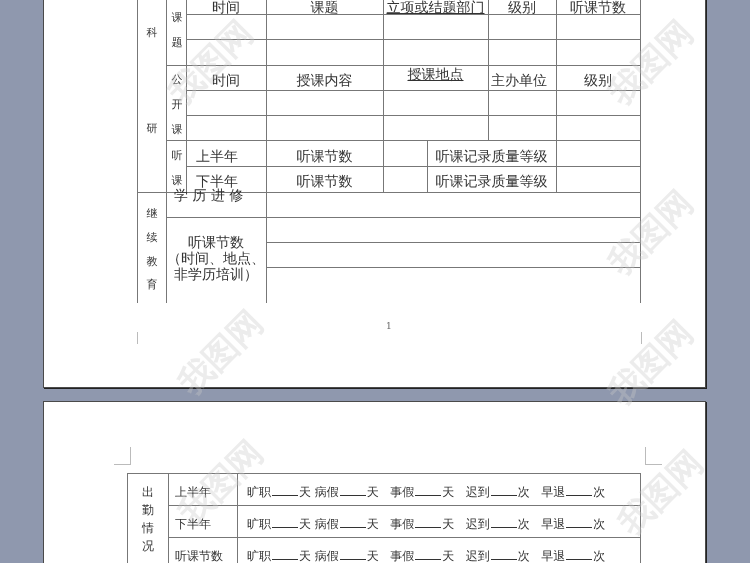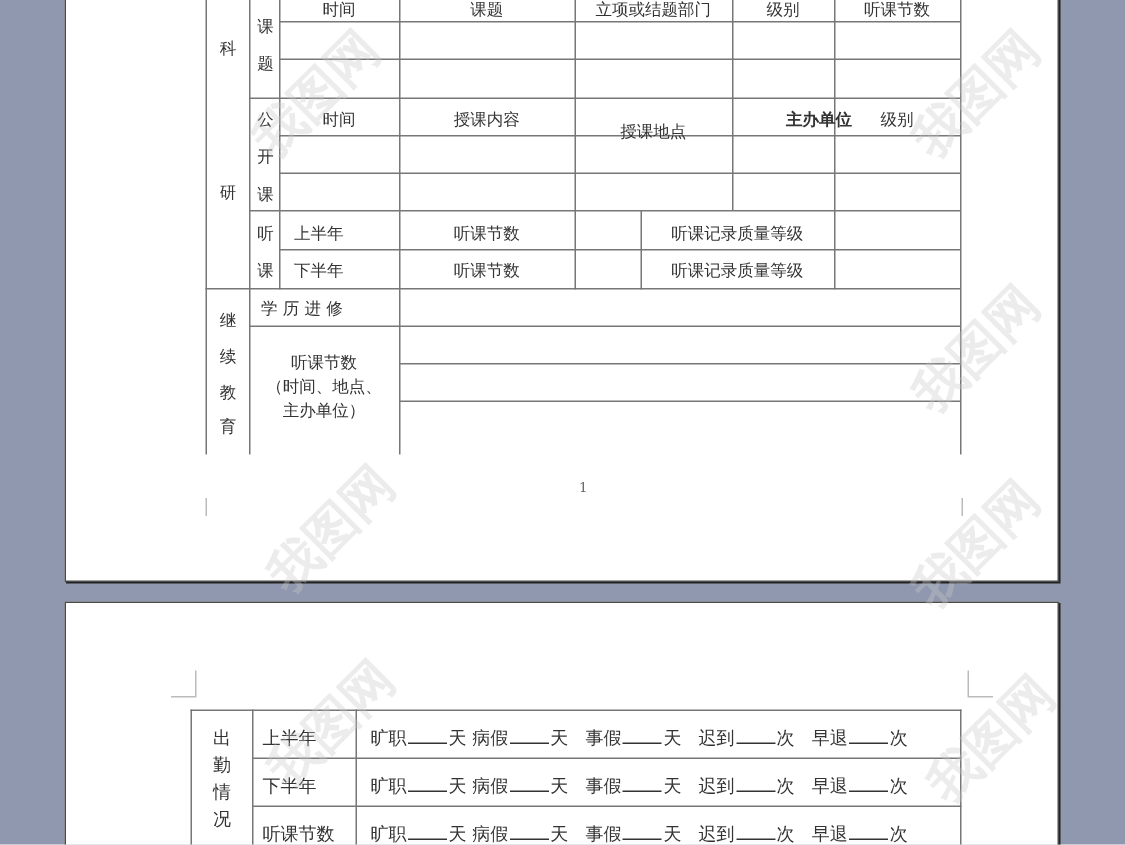--- a/index.html
+++ b/index.html
@@ -3,21 +3,21 @@
 <meta charset="utf-8">
 <style>
   * { margin: 0; padding: 0; box-sizing: border-box; }
   html, body { width: 750px; height: 563px; overflow: hidden; }
   body { background: #8f98ae; position: relative; font-family: "DejaVu Sans", "Liberation Sans", sans-serif; color: #222; }
   .page { position: absolute; background: #fff; border: 1px solid #4a4a4a; box-shadow: 1px 1px 0 #222; }
   #page1 { left: 43px; top: -2px; width: 663px; height: 390px; }
   #page2 { left: 43px; top: 401px; width: 663px; height: 170px; }
   .hl { position: absolute; height: 1px; background: #777; }
   .vl { position: absolute; width: 1px; background: #777; }
-  .txt { position: absolute; font-size: 11px; line-height: 14px; white-space: nowrap; color: #333; }
+  .txt { position: absolute; font-size: 14px; line-height: 14px; white-space: nowrap; color: #333; }
   .c { text-align: center; }
   .vert { position: absolute; font-size: 11px; color: #333; width: 14px; text-align: center; line-height: 14px; }
   .mark { position: absolute; background: #bbb; }
   .pagenum { position: absolute; font-size: 9px; color: #666; font-family: "DejaVu Serif", serif; }
   .att { position: absolute; font-size: 12px; color: #333; white-space: nowrap; line-height: 14px; }
   .blank { display: inline-block; width: 26px; border-bottom: 1px solid #333; height: 11px; margin: 0 1px; }
   .wm { position: absolute; color: rgba(200,200,200,0.35); font-size: 34px; font-weight: bold; transform: rotate(-45deg); pointer-events: none; white-space: nowrap; }
 </style>
 </head>
 <body>
@@ -49,53 +49,53 @@
   <div class="hl" style="left:222px;top:268px;width:374px;"></div>
 
   <div class="vert" style="left:101px;top:27px;">科</div>
   <div class="vert" style="left:101px;top:123px;">研</div>
 
   <div class="vert" style="left:126px;top:12px;">课</div>
   <div class="vert" style="left:126px;top:37px;">题</div>
 
   <div class="txt c" style="left:142px;top:1px;width:80px;">时间</div>
   <div class="txt c" style="left:222px;top:1px;width:117px;">课题</div>
-  <div class="txt c" style="left:339px;top:1px;width:105px;">立项或结题部门</div>
+  <div class="txt c" style="left:339px;top:1px;width:105px;text-decoration:underline;">立项或结题部门</div>
   <div class="txt c" style="left:444px;top:1px;width:68px;">级别</div>
   <div class="txt c" style="left:512px;top:1px;width:84px;">听课节数</div>
 
   <div class="vert" style="left:126px;top:74px;">公</div>
   <div class="vert" style="left:126px;top:99px;">开</div>
   <div class="vert" style="left:126px;top:124px;">课</div>
 
   <div class="txt c" style="left:142px;top:74px;width:80px;">时间</div>
   <div class="txt c" style="left:222px;top:74px;width:117px;">授课内容</div>
-  <div class="txt c" style="left:339px;top:82px;width:105px;">授课地点</div>
-  <div class="txt c" style="left:468px;top:74px;width:68px;font-weight:bold;">主办单位</div>
+  <div class="txt c" style="left:339px;top:68px;width:105px;text-decoration:underline;">授课地点</div>
+  <div class="txt c" style="left:441px;top:74px;width:68px;">主办单位</div>
   <div class="txt c" style="left:512px;top:74px;width:84px;">级别</div>
 
   <div class="vert" style="left:126px;top:150px;">听</div>
   <div class="vert" style="left:126px;top:175px;">课</div>
 
   <div class="txt" style="left:152px;top:150px;">上半年</div>
   <div class="txt c" style="left:222px;top:150px;width:117px;">听课节数</div>
   <div class="txt c" style="left:383px;top:150px;width:129px;">听课记录质量等级</div>
   <div class="txt" style="left:152px;top:175px;">下半年</div>
   <div class="txt c" style="left:222px;top:175px;width:117px;">听课节数</div>
   <div class="txt c" style="left:383px;top:175px;width:129px;">听课记录质量等级</div>
 
   <div class="vert" style="left:101px;top:208px;">继</div>
   <div class="vert" style="left:101px;top:232px;">续</div>
   <div class="vert" style="left:101px;top:256px;">教</div>
   <div class="vert" style="left:101px;top:279px;">育</div>
 
-  <div class="txt" style="left:130px;top:200px;">学 历 进 修</div>
+  <div class="txt" style="left:130px;top:189px;">学 历 进 修</div>
   <div class="txt c" style="left:122px;top:236px;width:100px;">听课节数</div>
   <div class="txt c" style="left:122px;top:252px;width:100px;">（时间、地点、</div>
-  <div class="txt c" style="left:122px;top:268px;width:100px;">主办单位）</div>
+  <div class="txt c" style="left:122px;top:268px;width:100px;">非学历培训）</div>
 
   <div class="pagenum" style="left:342px;top:322px;">1</div>
 
   <div class="mark" style="left:93px;top:333px;width:1px;height:12px;"></div>
   <div class="mark" style="left:597px;top:333px;width:1px;height:12px;"></div>
 </div>
 
 <div id="page2" class="page">
 
   <div class="mark" style="left:86px;top:45px;width:1px;height:17px;"></div>

